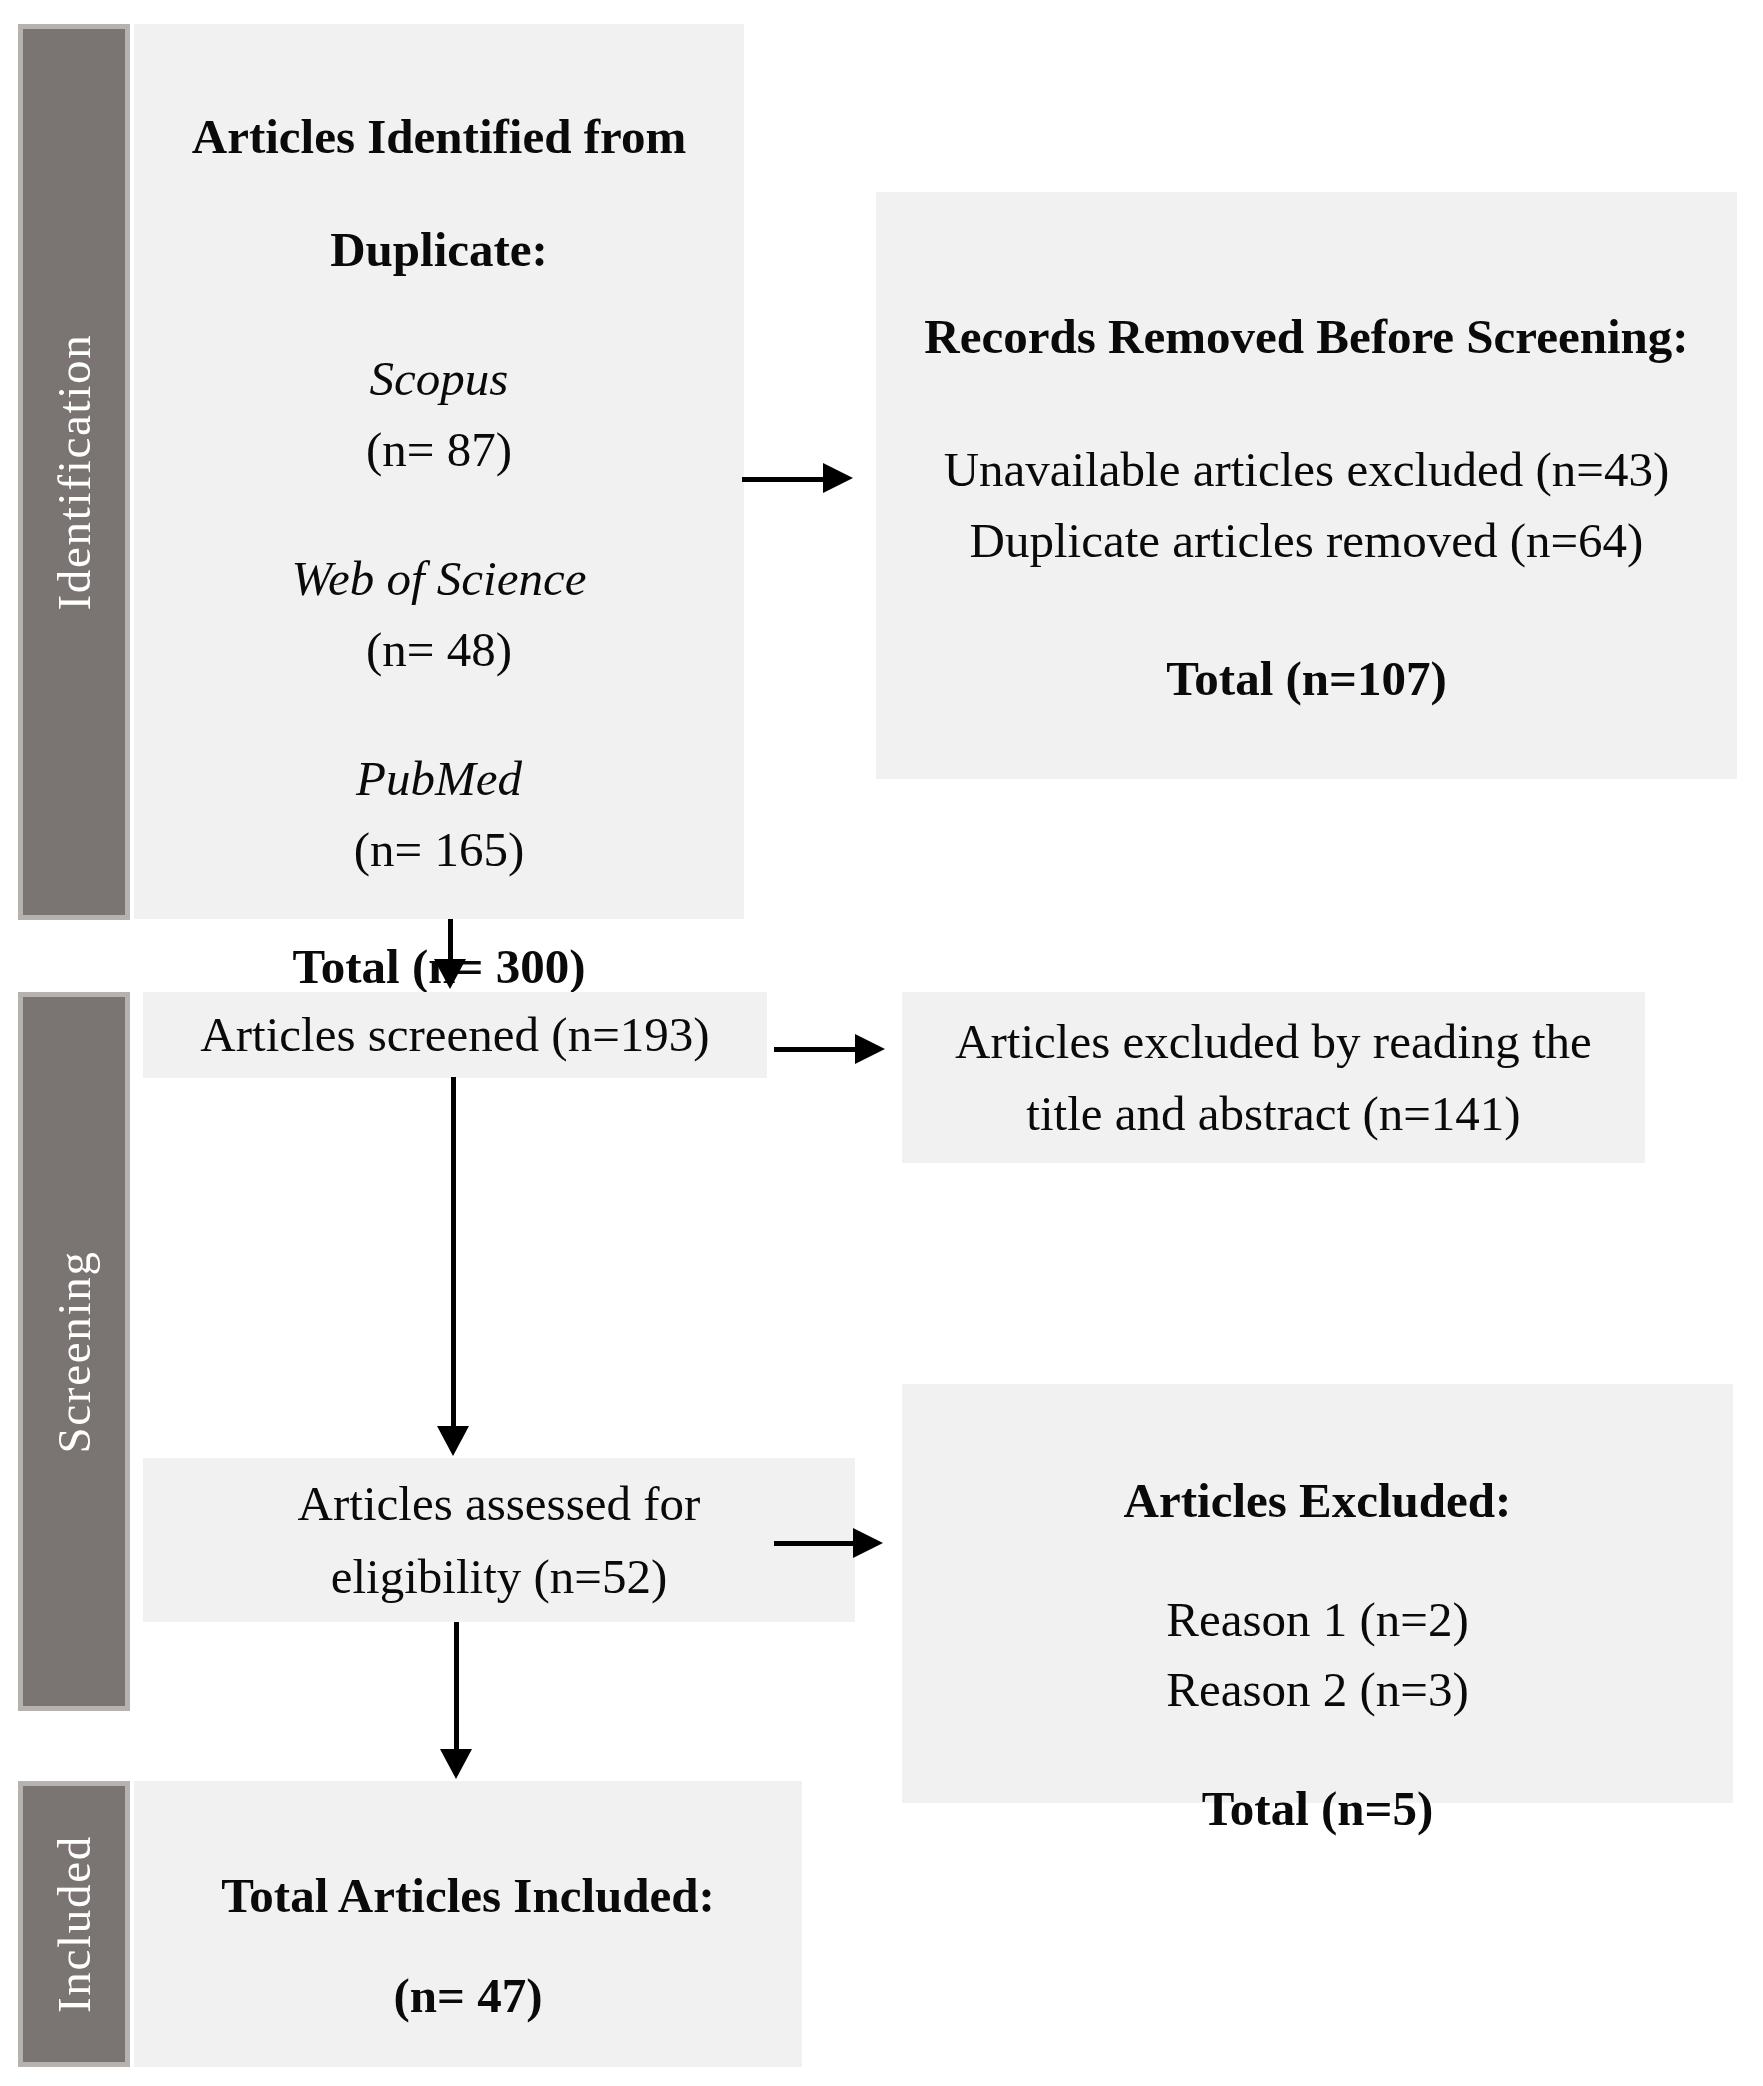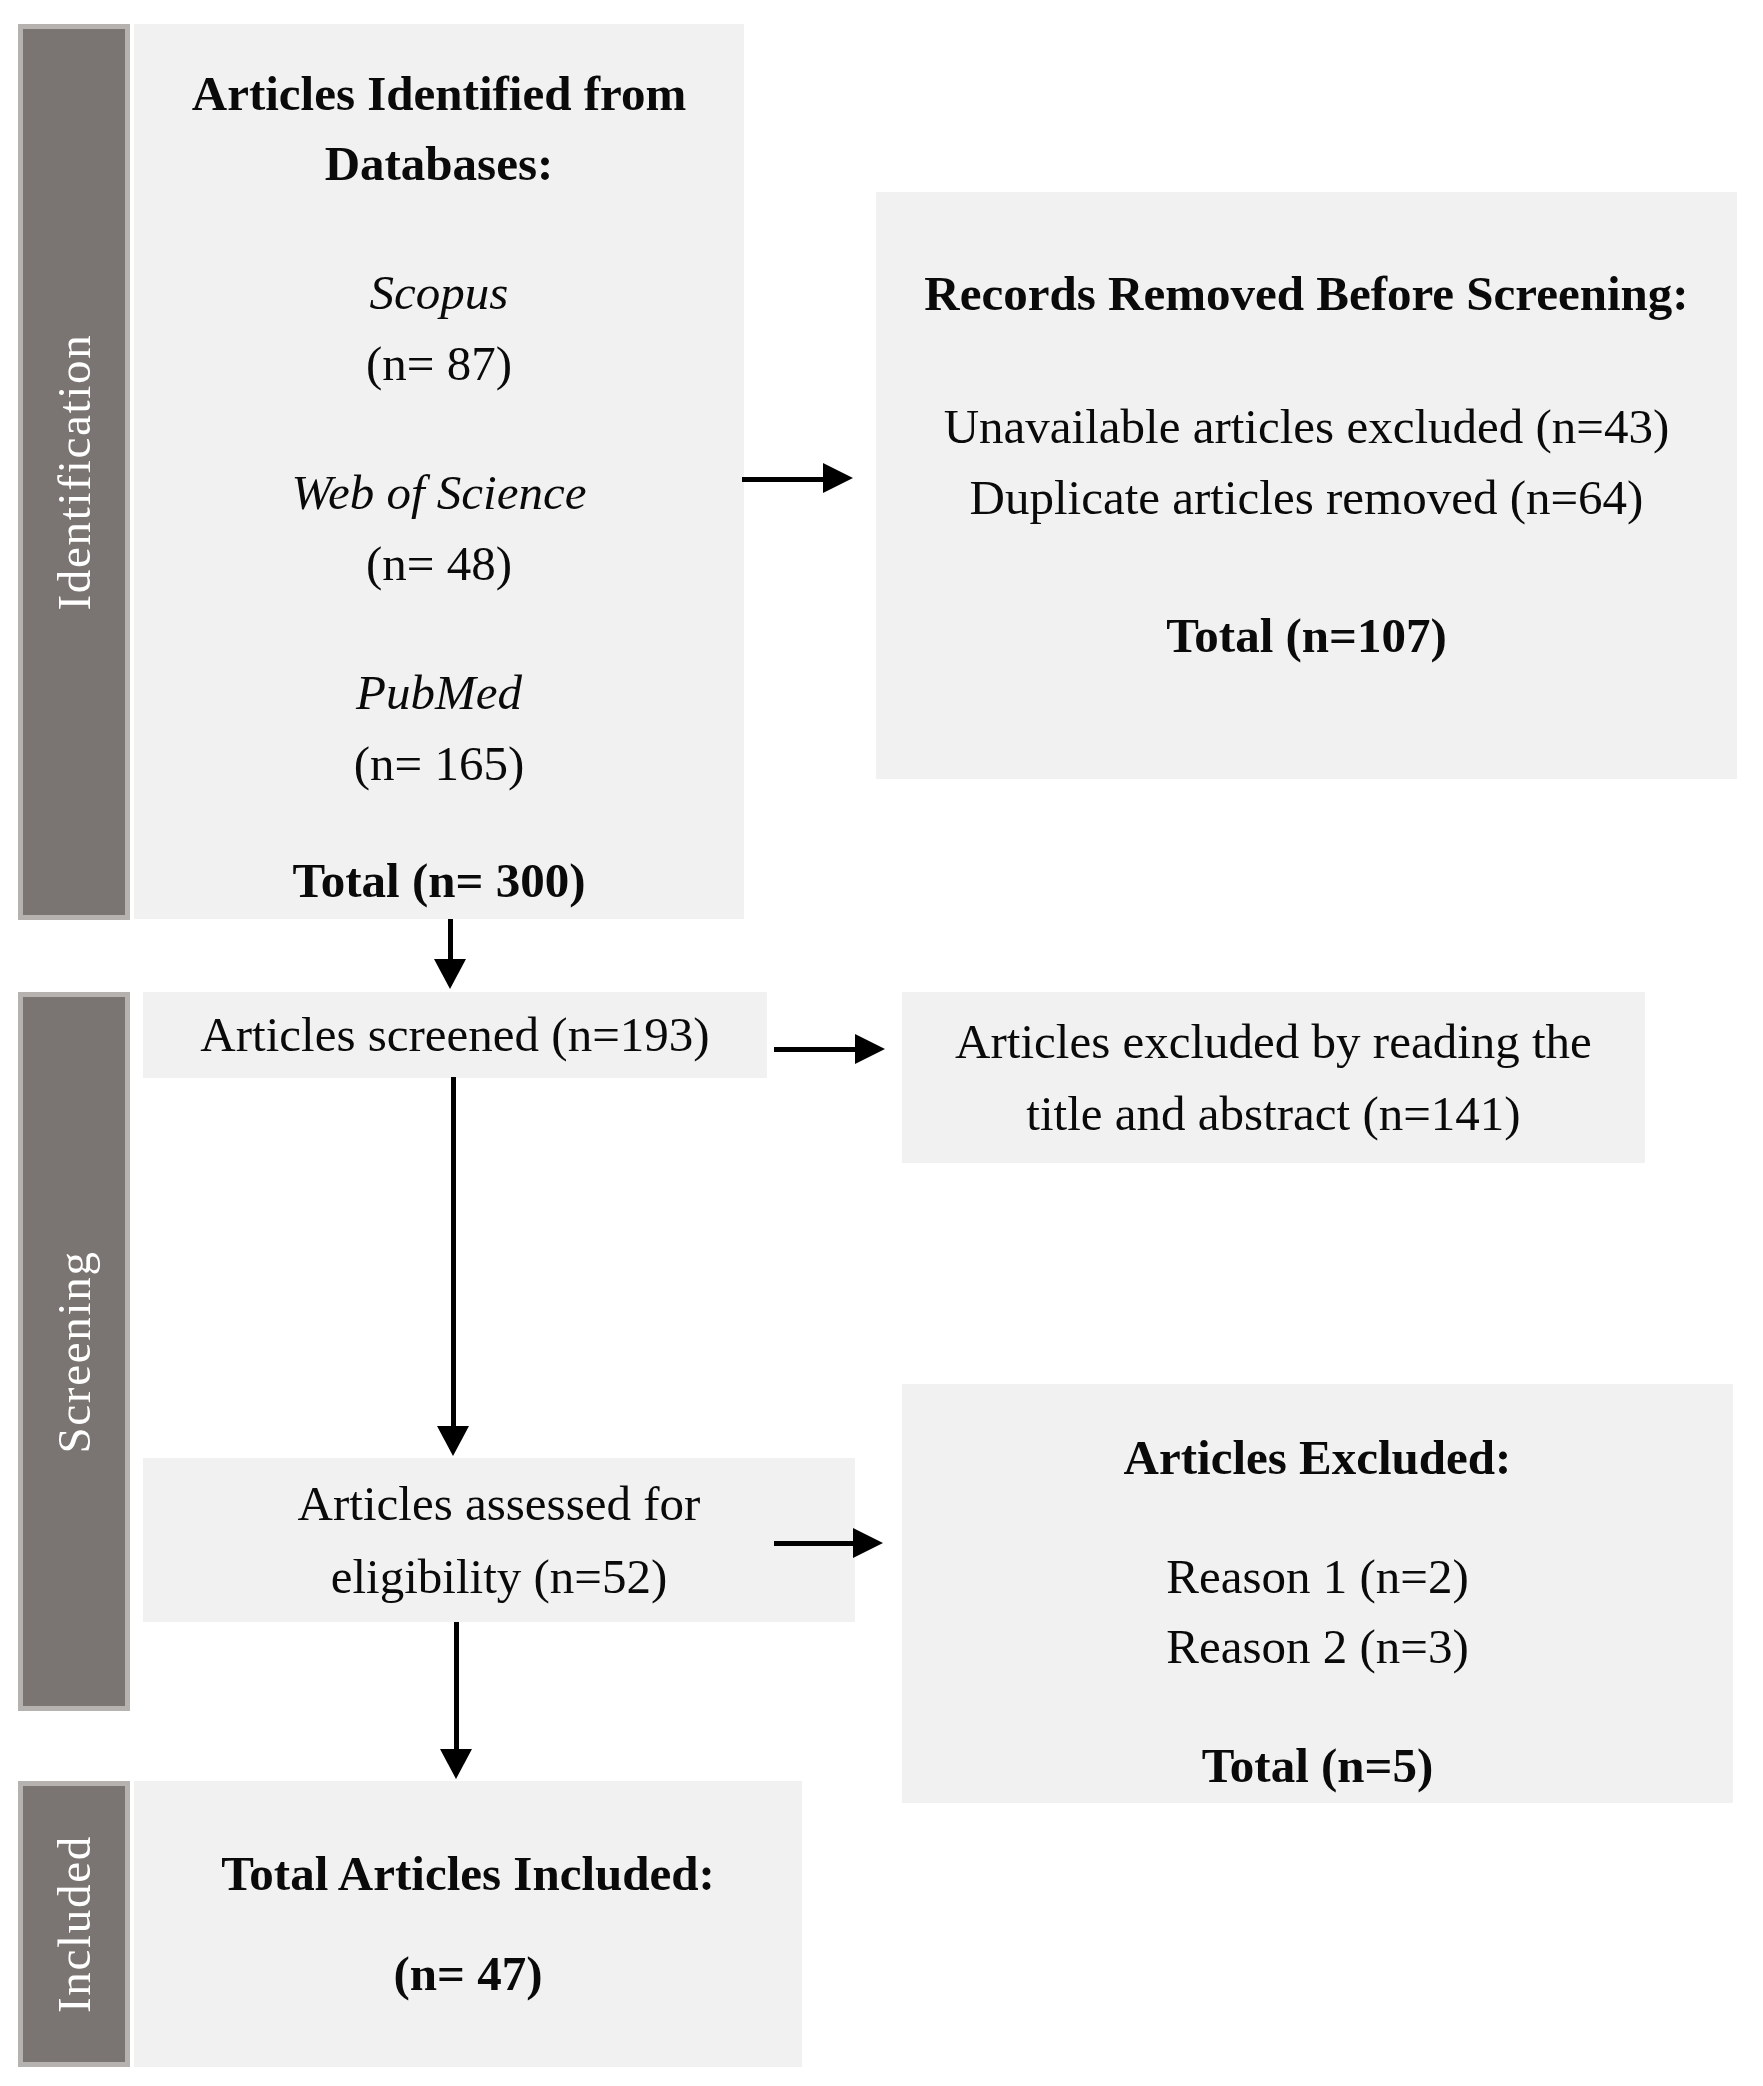--- a/index.html
+++ b/index.html
@@ -40,21 +40,21 @@
   .fbox {
     position: absolute;
     box-sizing: border-box;
     background: #f1f1f1;
     display: flex;
     flex-direction: column;
     align-items: center;
     text-align: center;
   }
   .line { white-space: nowrap; line-height: 70px; }
-  .b { font-weight: bold; }
+  .b { font-weight: bold; margin-top: 43px; }
   .i { font-style: italic; }
 
   
   #box-identified { left: 134px; top: 24px; width: 610px; height: 895px; padding-top: 35px; }
   #box-identified .db { margin-top: 58px; }
   #box-identified .db .line { line-height: 71px; }
   #box-identified .total-line { margin-top: 47px; }
 
   
   #box-removed { left: 876px; top: 192px; width: 861px; height: 587px; padding-top: 67px; }
@@ -117,21 +117,21 @@
   </div>
 
   <div class="stage" style="left:18px; top:1781px; width:112px; height:286px;">
     <div class="rot-wrap">
       <span class="rot">Included</span>
     </div>
   </div>
 
   <div class="fbox" id="box-identified">
     <div class="line b">Articles Identified  from</div>
-    <div class="line b">Databases:</div>
+    <div class="line b">Duplicate:</div>
 
     <div class="db">
       <div class="line i">Scopus</div>
       <div class="line">(n= 87)</div>
     </div>
 
     <div class="db">
       <div class="line i">Web of Science</div>
       <div class="line">(n= 48)</div>
     </div>

